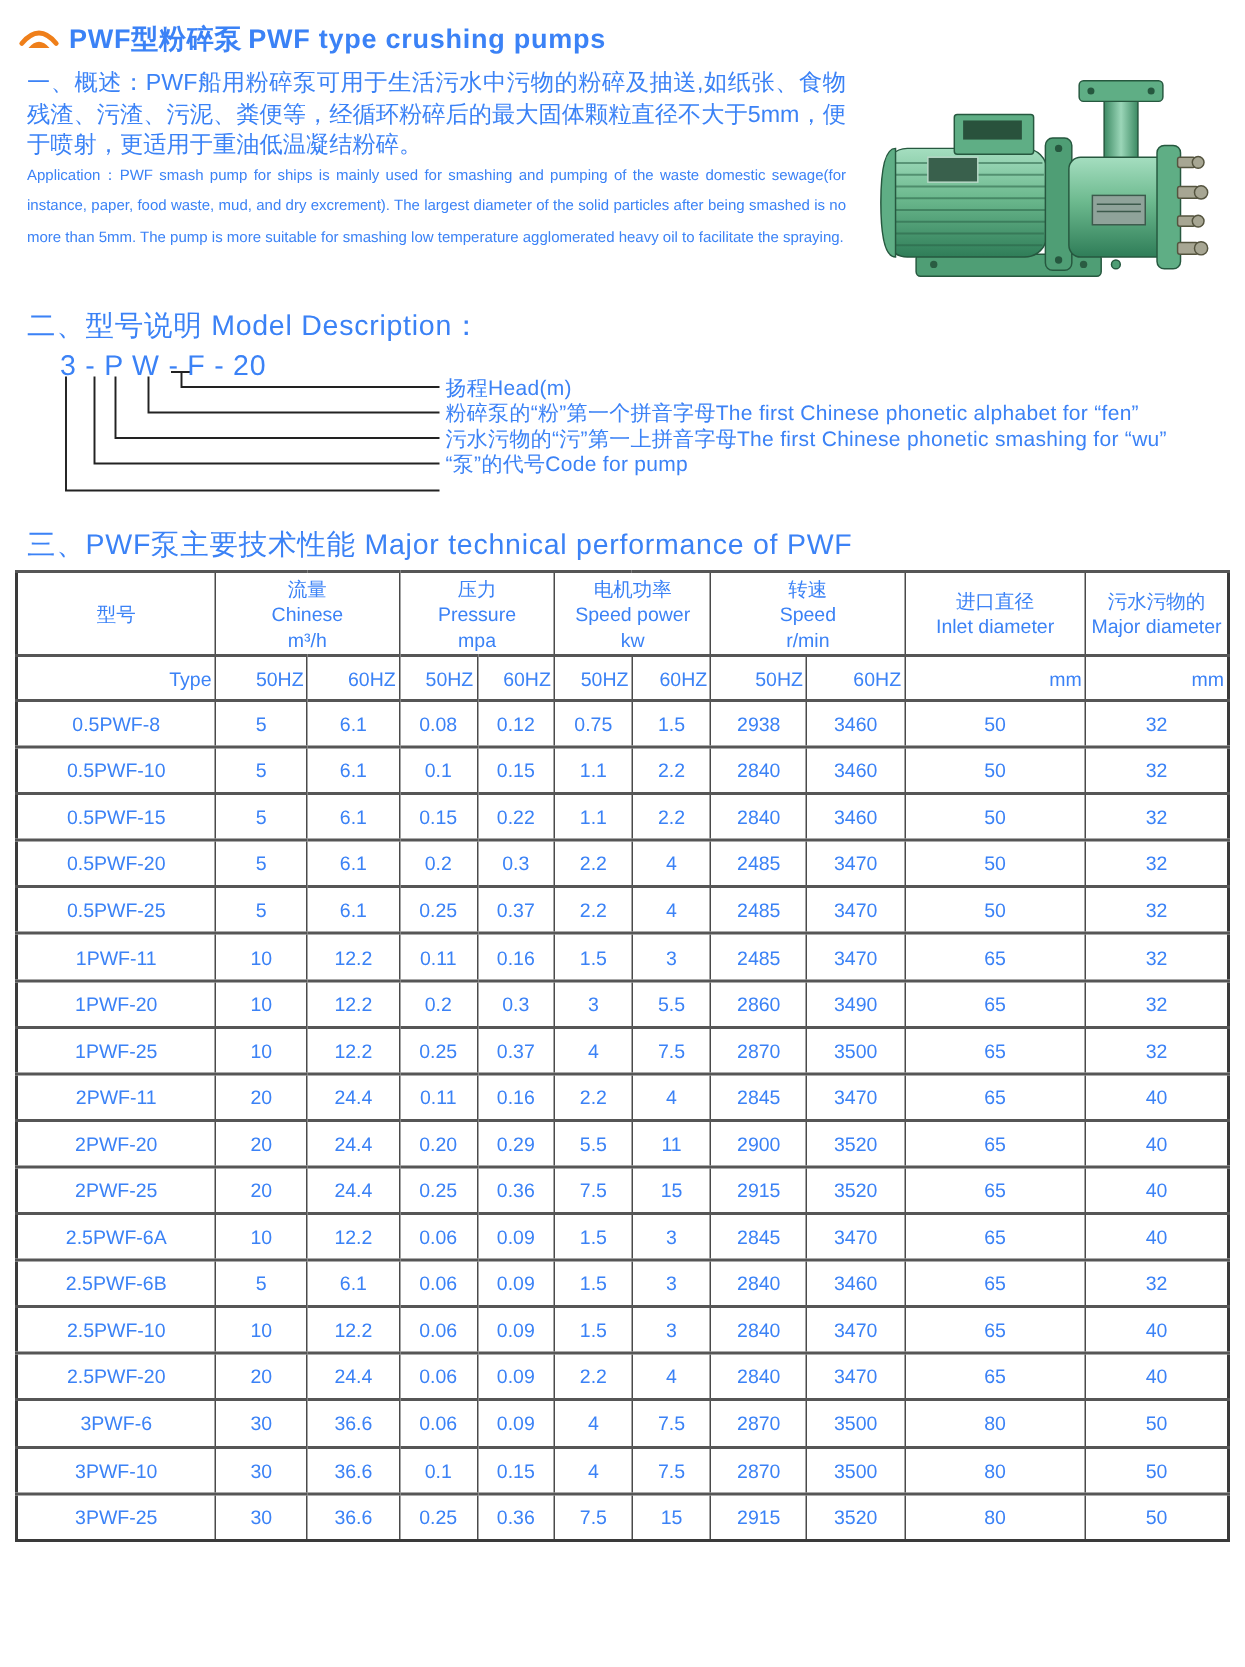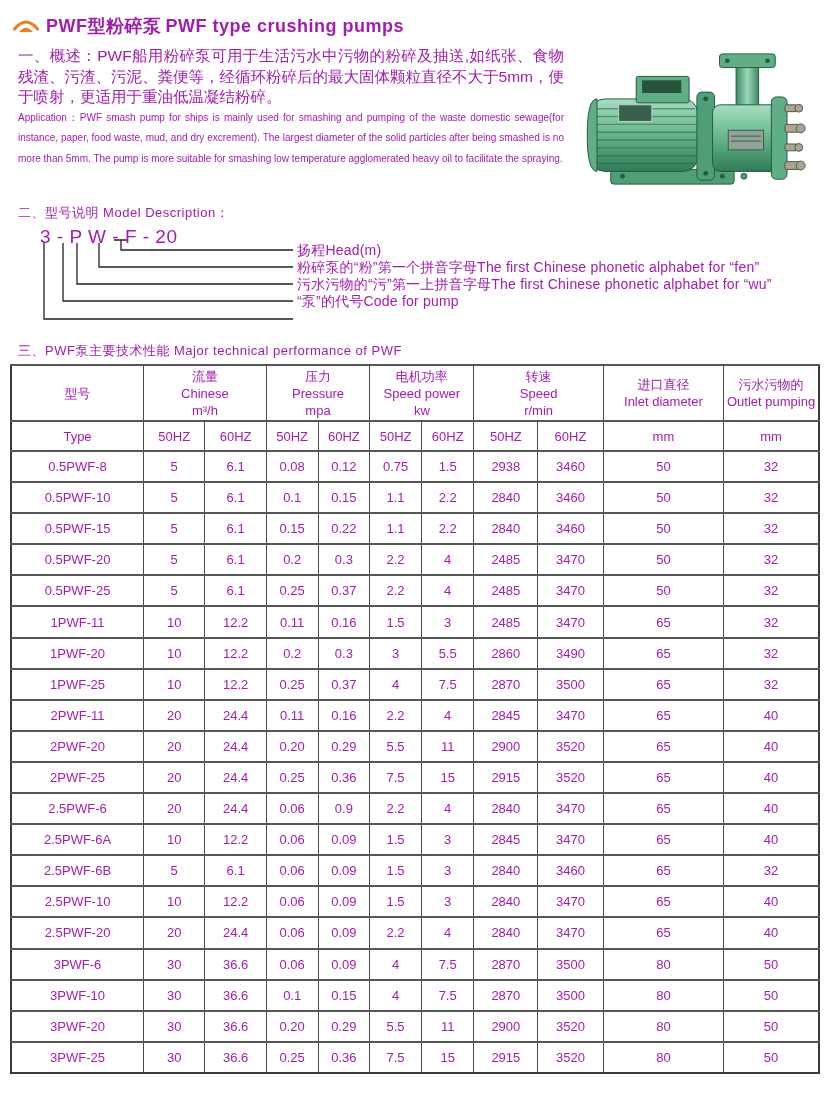--- a/index.html
+++ b/index.html
@@ -2,38 +2,38 @@
 <html><head>
 <meta charset="utf-8">
 <style>
   html,body{margin:0;padding:0;background:#ffffff;}
   .page{
     position:relative;
     width:830px;height:1111px;
     margin:0 auto;
     background:#ffffff;
     font-family:"Liberation Sans","DejaVu Sans",sans-serif;
-    color:#a21caf;
+    color:#3b82f6;
     box-sizing:border-box;
     padding:14px 10px 6px 10px;
     overflow:hidden;
   }
   
   .title-row{display:flex;align-items:center;gap:6px;margin:0 0 8px 2px;}
   .brand-icon{width:28px;height:20px;flex:0 0 auto;display:inline-block;}
   h1.page-title{font-size:18px;font-weight:bold;margin:0;letter-spacing:.5px;}
   h1.page-title .en{margin-left:4px;}
   
   .overview{margin:2px 8px 0 8px;line-height:20.5px;font-size:15.5px;text-align:justify;}
   .pump-figure{float:right;width:238px;height:142px;margin:2px 0 4px 10px;}
   .overview p{margin:0;}
   .overview .en{font-size:10px;}
   .clear{clear:both;}
   
-  h2.section-heading{font-size:13px;font-weight:400;margin:10px 0 4px 8px;letter-spacing:.5px;}
+  h2.section-heading{font-size:19px;font-weight:400;margin:10px 0 4px 8px;letter-spacing:.5px;}
   
   .model-diagram{position:relative;height:106px;margin:4px 0 6px 30px;}
   .model-code{position:absolute;left:0;top:0;font-size:19px;font-weight:500;letter-spacing:.5px;white-space:pre;}
   .diagram-svg{position:absolute;left:0;top:0;}
   .model-label{position:absolute;left:257px;font-size:14px;white-space:nowrap;letter-spacing:.2px;}
   .model-label.l0{top:16px;}
   .model-label.l1{top:33px;}
   .model-label.l2{top:50px;}
   .model-label.l3{top:67px;}
   .model-label.l4{top:85px;}
@@ -45,21 +45,21 @@
     font-size:13px;
   }
   table.perf th, table.perf td{
     border-left:1px solid #4a4a4a;
     border-top:2px solid #565656;
     text-align:center;vertical-align:middle;
     padding:0 2px;font-weight:400;
     overflow:hidden;white-space:nowrap;
   }
   table.perf tr.group-row th{height:54px;line-height:17px;}
-  table.perf tr.sub-row th{height:28px;}
+  table.perf tr.sub-row th{height:28px;text-align:right;}
   table.perf td{height:29.1px;}
   table.perf .hline{display:block;}
 </style>
 </head>
 <body>
 
 <div class="page">
 
   <div class="title-row">
     <span class="brand-icon">
@@ -152,21 +152,21 @@
         <path d="M74 14 h14 M81 14 V24 H253"></path>
         <path d="M59 17 V41 H253"></path>
         <path d="M37 17 V58 H253"></path>
         <path d="M23 17 V75 H253"></path>
         <path d="M4 17 V93 H253"></path>
       </g>
     </svg>
     <div class="model-code">3 - P W - F - 20</div>
     <div class="model-label l0">扬程Head(m)</div>
     <div class="model-label l1">粉碎泵的“粉”第一个拼音字母The first Chinese phonetic alphabet for “fen”</div>
-    <div class="model-label l2">污水污物的“污”第一上拼音字母The first Chinese phonetic alphabet for “wu”</div>
+    <div class="model-label l2">污水污物的“污”第一上拼音字母The first Chinese phonetic smashing for “wu”</div>
     <div class="model-label l3">“泵”的代号Code for pump</div>
   </div>
 
   <h2 class="section-heading">三、PWF泵主要技术性能 Major technical performance of PWF</h2>
 
   <table class="perf">
     <colgroup>
       <col style="width:16.4%">
         <col style="width:7.6%">
         <col style="width:7.6%">
@@ -201,21 +201,21 @@
           <span class="hline">转速</span>
           <span class="hline">Speed</span>
           <span class="hline">r/min</span>
         </th>
         <th>
           <span class="hline">进口直径</span>
           <span class="hline">Inlet diameter</span>
         </th>
         <th>
           <span class="hline">污水污物的</span>
-          <span class="hline">Outlet pumping</span>
+          <span class="hline">Major diameter</span>
         </th>
       </tr>
       <tr class="sub-row">
         <th>Type</th>
         <th>50HZ</th>
         <th>60HZ</th>
         <th>50HZ</th>
         <th>60HZ</th>
         <th>50HZ</th>
         <th>60HZ</th>
@@ -363,33 +363,20 @@
           <td>0.25</td>
           <td>0.36</td>
           <td>7.5</td>
           <td>15</td>
           <td>2915</td>
           <td>3520</td>
           <td>65</td>
           <td>40</td>
         </tr>
         <tr>
-          <td>2.5PWF-6</td>
-          <td>20</td>
-          <td>24.4</td>
-          <td>0.06</td>
-          <td>0.9</td>
-          <td>2.2</td>
-          <td>4</td>
-          <td>2840</td>
-          <td>3470</td>
-          <td>65</td>
-          <td>40</td>
-        </tr>
-        <tr>
           <td>2.5PWF-6A</td>
           <td>10</td>
           <td>12.2</td>
           <td>0.06</td>
           <td>0.09</td>
           <td>1.5</td>
           <td>3</td>
           <td>2845</td>
           <td>3470</td>
           <td>65</td>
@@ -450,33 +437,20 @@
         <tr>
           <td>3PWF-10</td>
           <td>30</td>
           <td>36.6</td>
           <td>0.1</td>
           <td>0.15</td>
           <td>4</td>
           <td>7.5</td>
           <td>2870</td>
           <td>3500</td>
-          <td>80</td>
-          <td>50</td>
-        </tr>
-        <tr>
-          <td>3PWF-20</td>
-          <td>30</td>
-          <td>36.6</td>
-          <td>0.20</td>
-          <td>0.29</td>
-          <td>5.5</td>
-          <td>11</td>
-          <td>2900</td>
-          <td>3520</td>
           <td>80</td>
           <td>50</td>
         </tr>
         <tr>
           <td>3PWF-25</td>
           <td>30</td>
           <td>36.6</td>
           <td>0.25</td>
           <td>0.36</td>
           <td>7.5</td>

